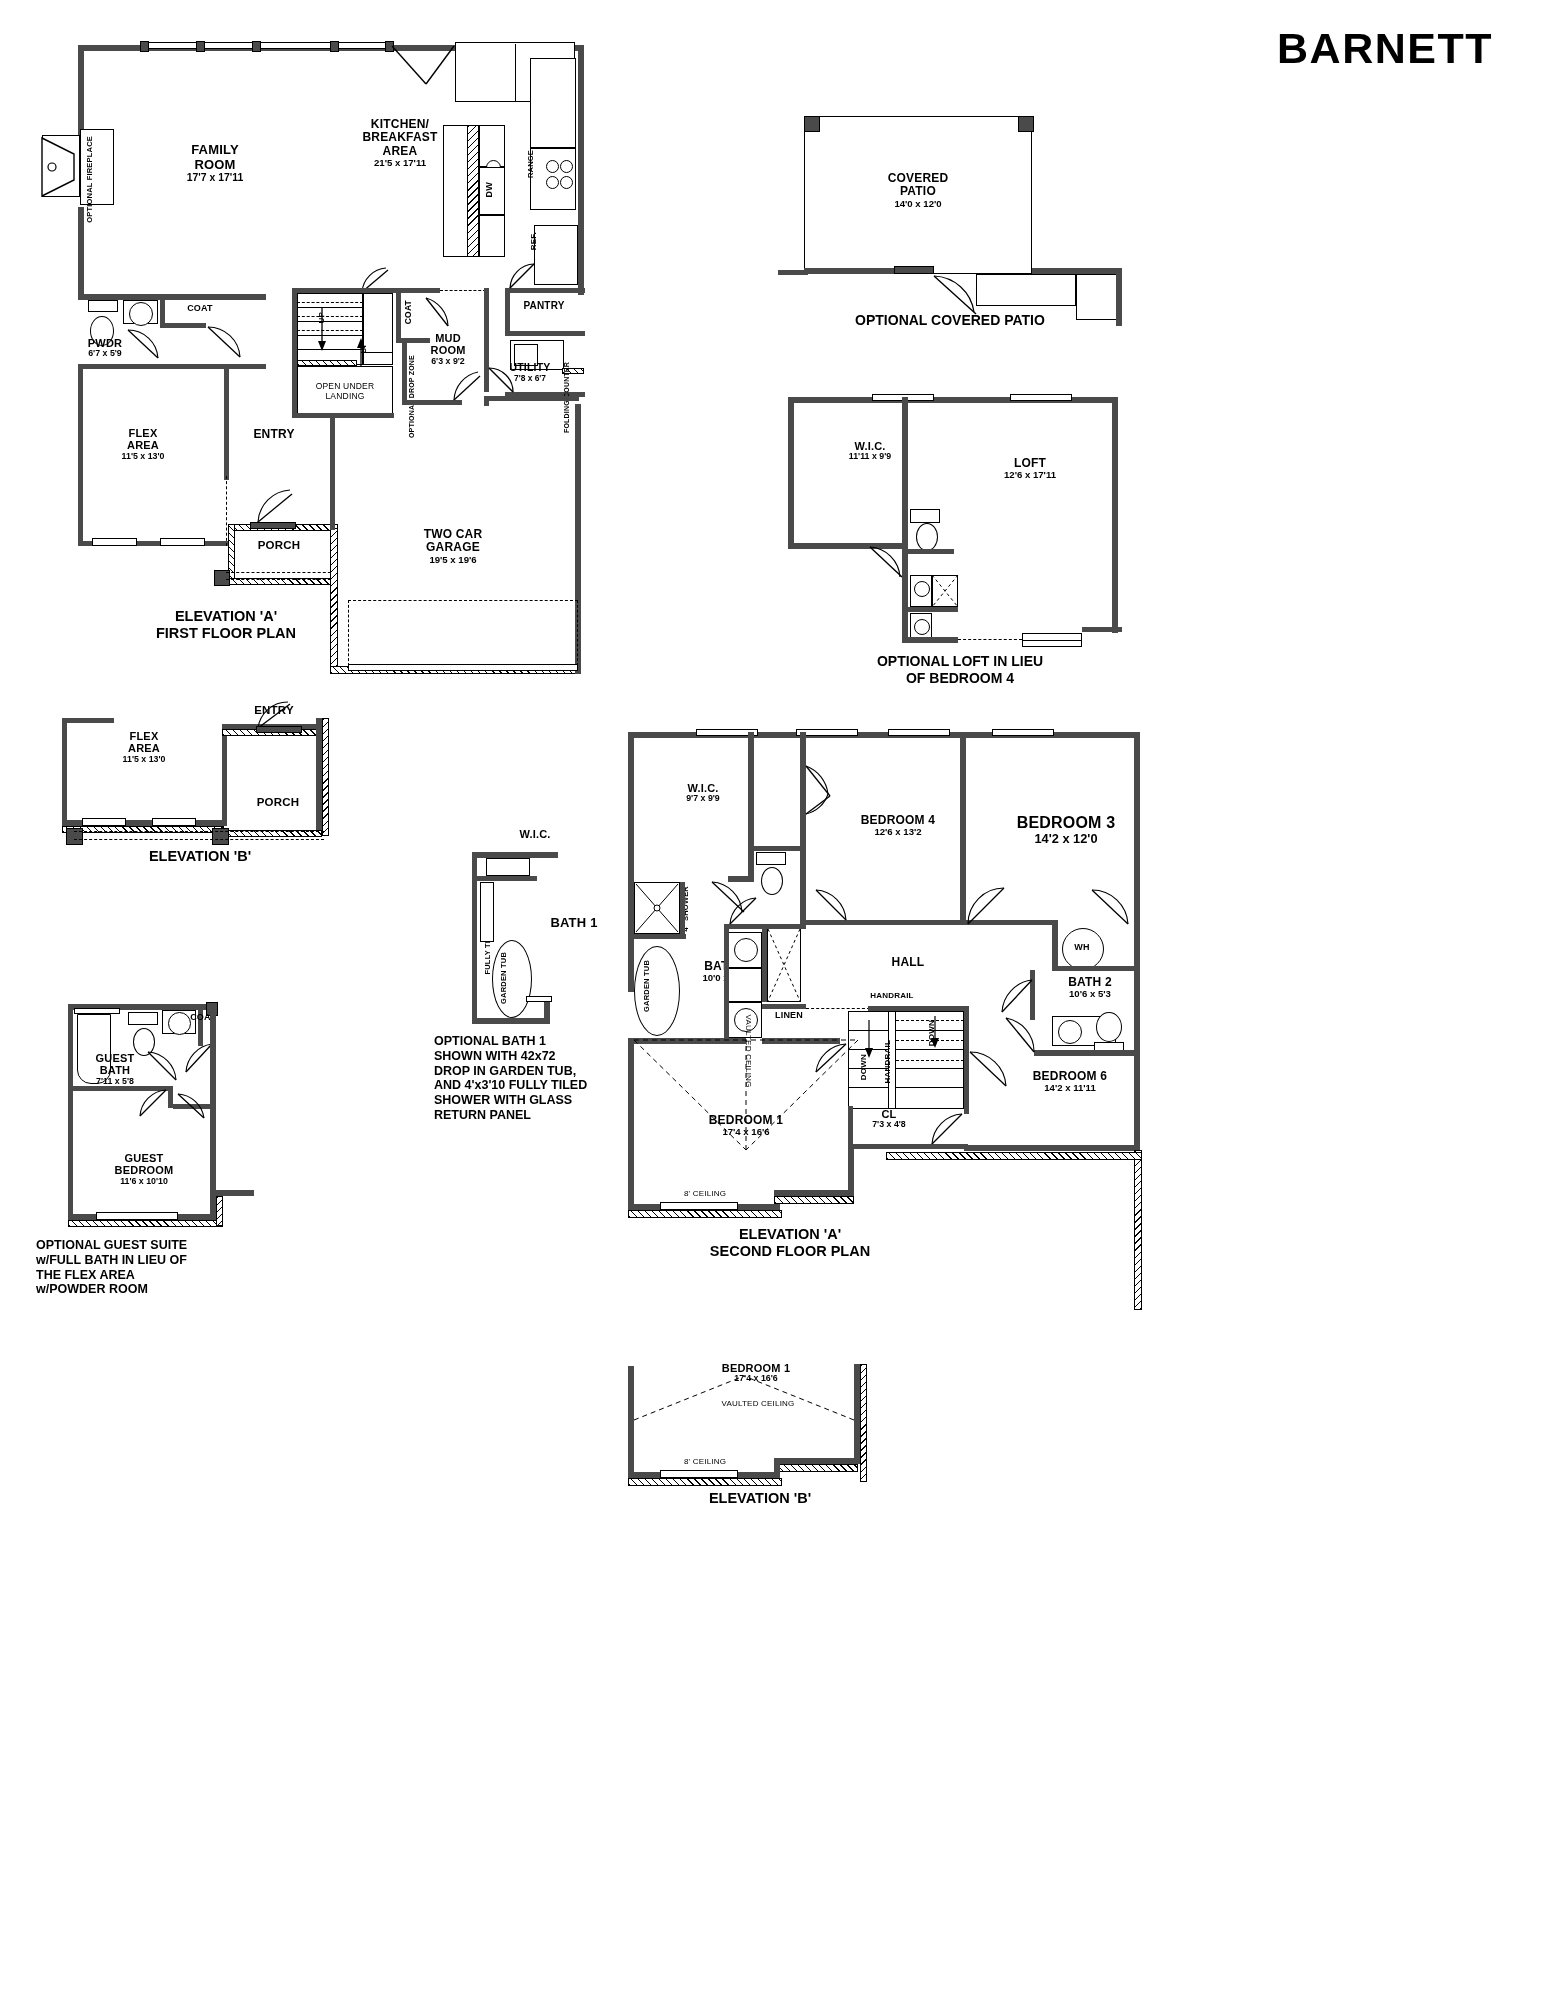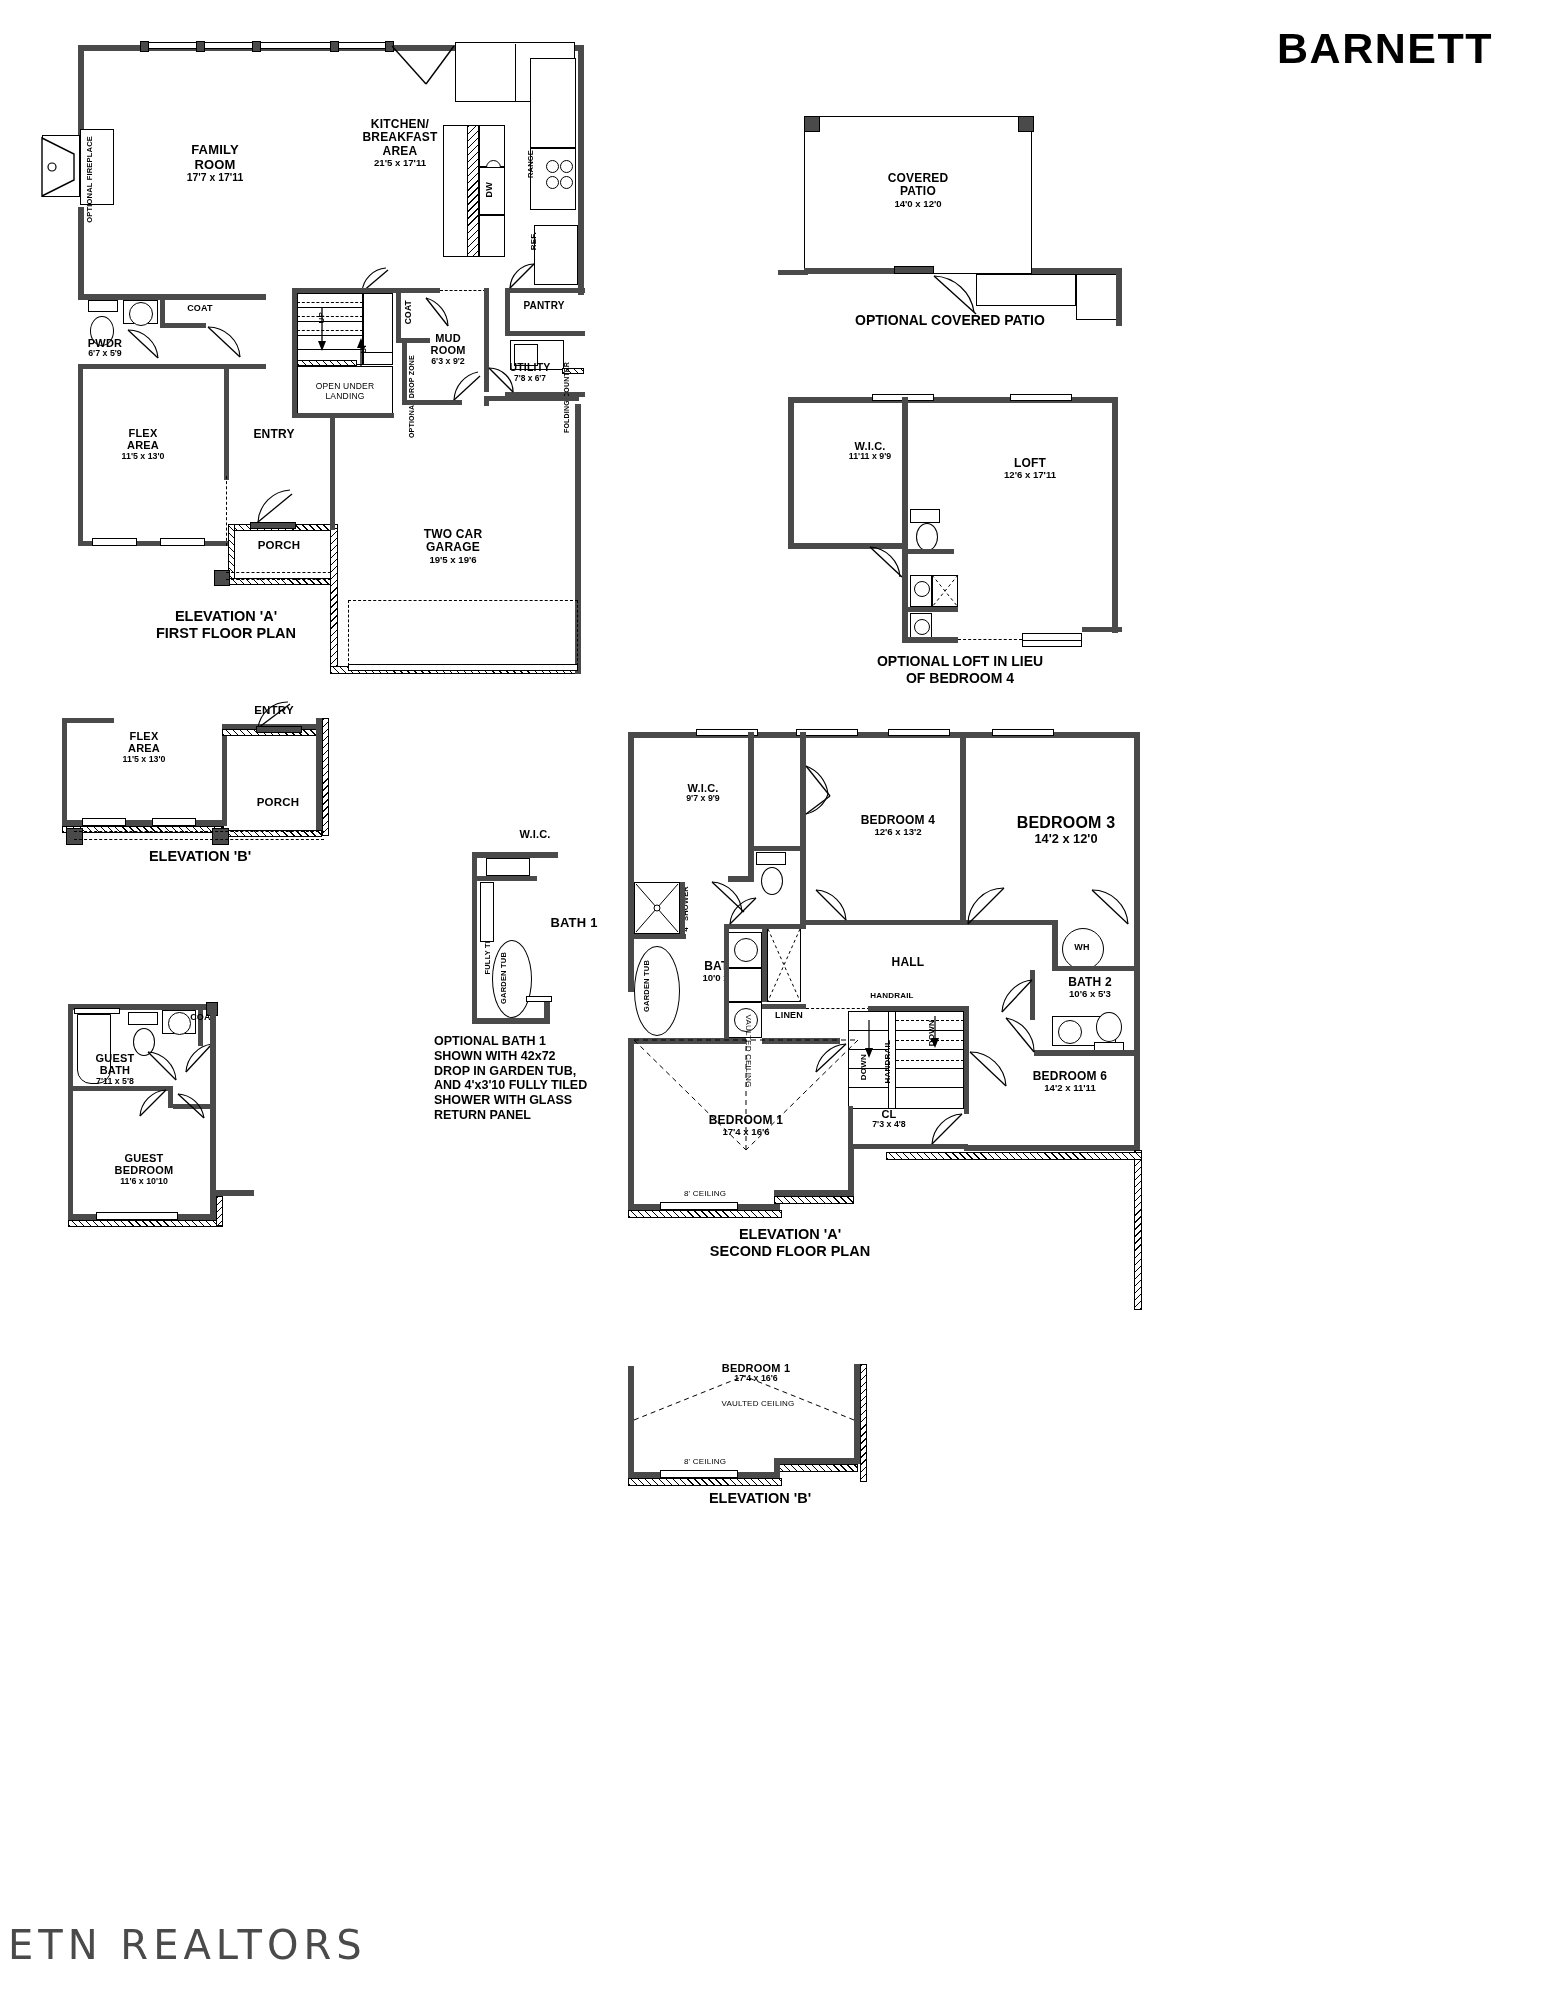--- a/index.html
+++ b/index.html
@@ -338,20 +338,26 @@
       <line x1="28" y1="28" x2="2" y2="4" stroke="#000" stroke-width="1.3"></line>
     </svg>
     <div class="lbl" style="left:82px;top:162px;width:124px;font-size:11px;">
       <span>GUEST</span><br>
       <span>BEDROOM</span>
       <span class="dim">11'6 x 10'10</span>
     </div>
     <div class="w" style="left:216px;top:200px;width:38px;height:6px;"></div>
     <div class="hatchv" style="left:216px;top:206px;width:7px;height:30px;"></div>
 
+    <div class="note" style="left:36px;top:248px;width:230px;font-size:12.5px;">
+      <span>OPTIONAL GUEST SUITE</span><br>
+      <span>w/FULL BATH IN LIEU OF</span><br>
+      <span>THE FLEX AREA</span><br>
+      <span>w/POWDER ROOM</span>
+    </div>
   </div>
 
   <div class="abs" style="left:440px;top:810px;width:220px;height:340px;">
     <div class="lbl" style="left:40px;top:18px;width:110px;font-size:11px;">W.I.C.</div>
     <div class="w" style="left:32px;top:42px;width:5px;height:172px;"></div>
     <div class="w" style="left:32px;top:42px;width:86px;height:6px;"></div>
     <div class="w" style="left:37px;top:66px;width:60px;height:5px;"></div>
     <div class="box" style="left:46px;top:48px;width:44px;height:18px;"></div>
     <div class="lbl vert" style="left:44px;top:78px;width:24px;font-size:7.5px;line-height:1.1;white-space:normal;">FULLY TILED SHOWER</div>
     <div class="box" style="left:40px;top:72px;width:14px;height:60px;"></div>
@@ -660,15 +666,14 @@
     <div class="hatchv" style="left:260px;top:4px;width:7px;height:118px;"></div>
     <svg width="230" height="60" style="left:32px;top:14px;">
       <line x1="2" y1="46" x2="112" y2="2" stroke="#000" stroke-width="1" stroke-dasharray="5 4"></line>
       <line x1="222" y1="46" x2="112" y2="2" stroke="#000" stroke-width="1" stroke-dasharray="5 4"></line>
     </svg>
     <div class="lbl" style="left:108px;top:40px;width:100px;font-size:8px;font-weight:normal;">VAULTED CEILING</div>
     <div class="lbl" style="left:62px;top:98px;width:86px;font-size:8px;font-weight:normal;">8' CEILING</div>
     <div class="caption" style="left:40px;top:130px;width:240px;font-size:14.5px;">ELEVATION 'B'</div>
   </div>
 
-  <div id="watermark">ETN REALTORS</div>
 
 </div>
 
 </body></html>

